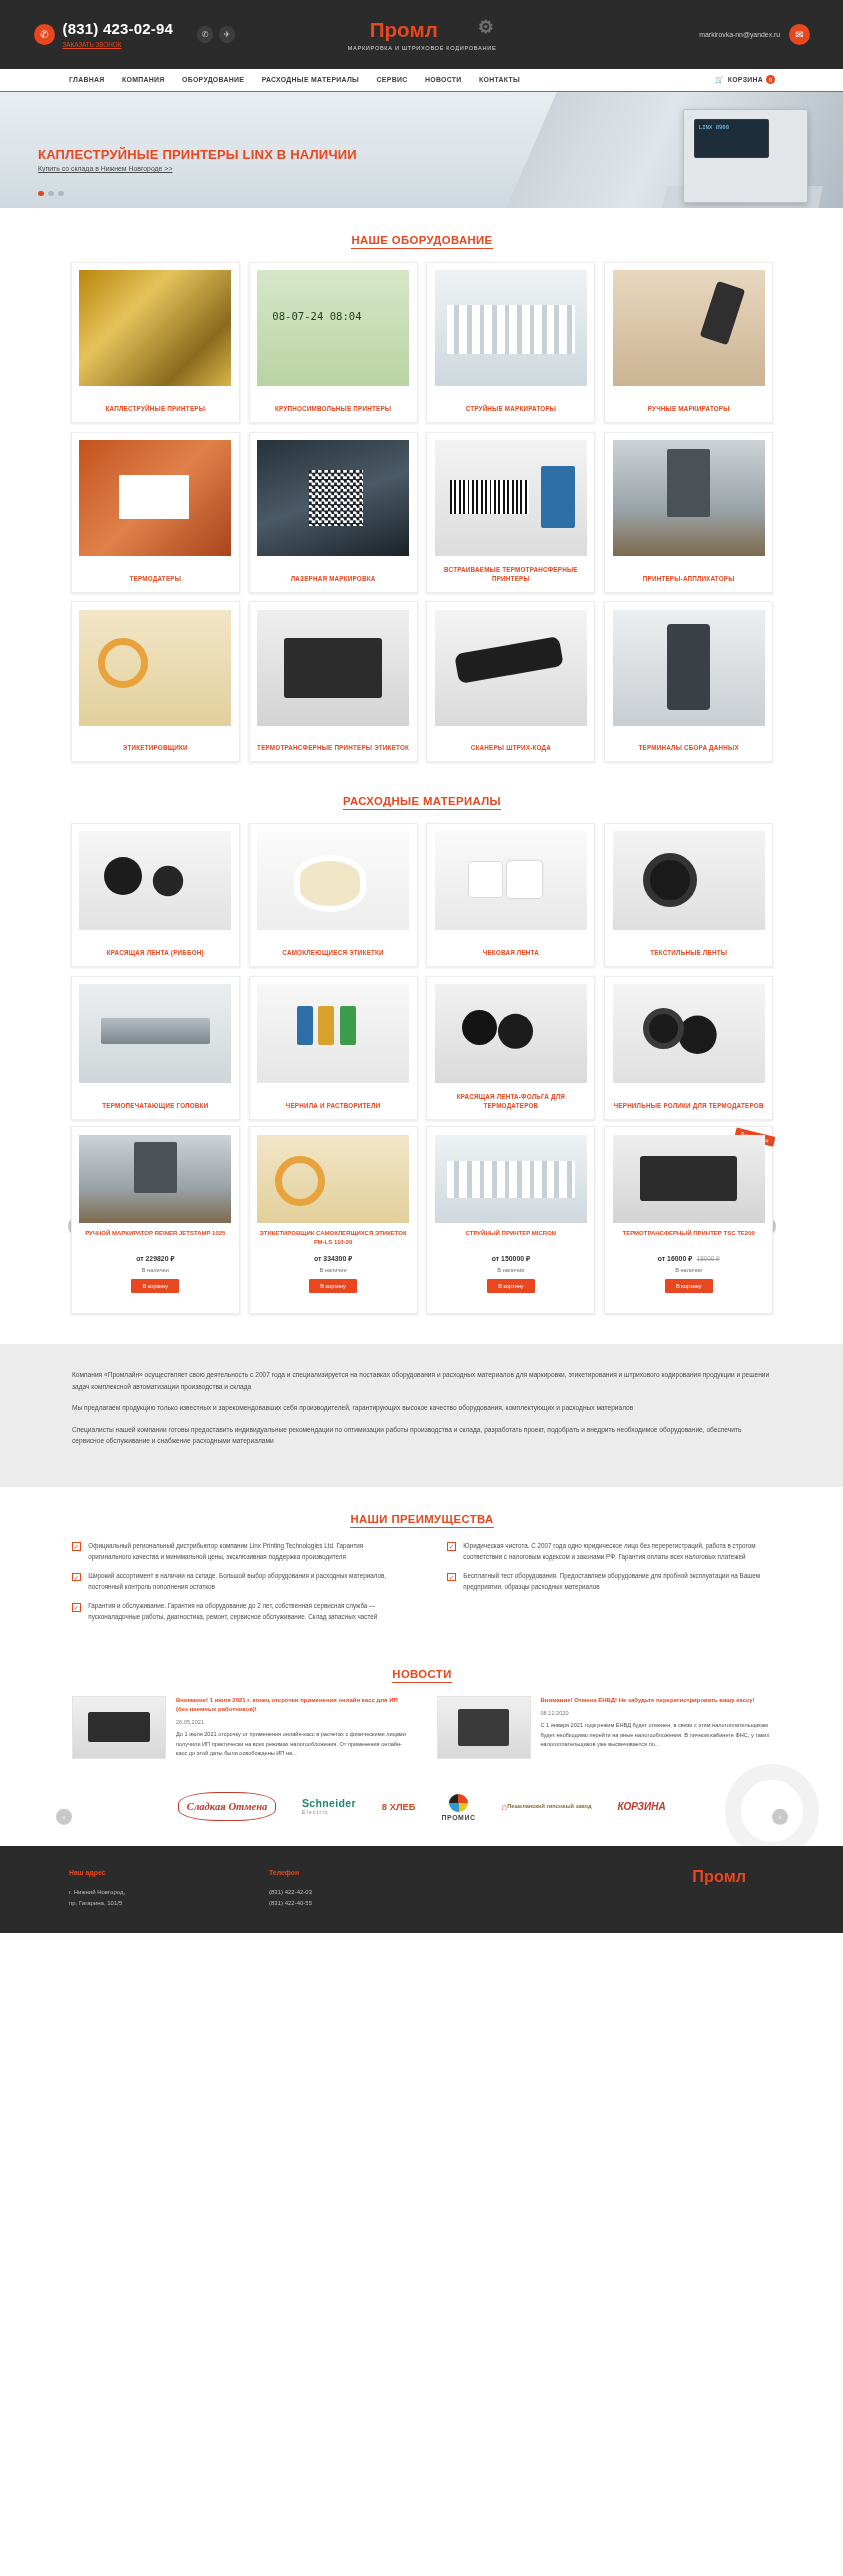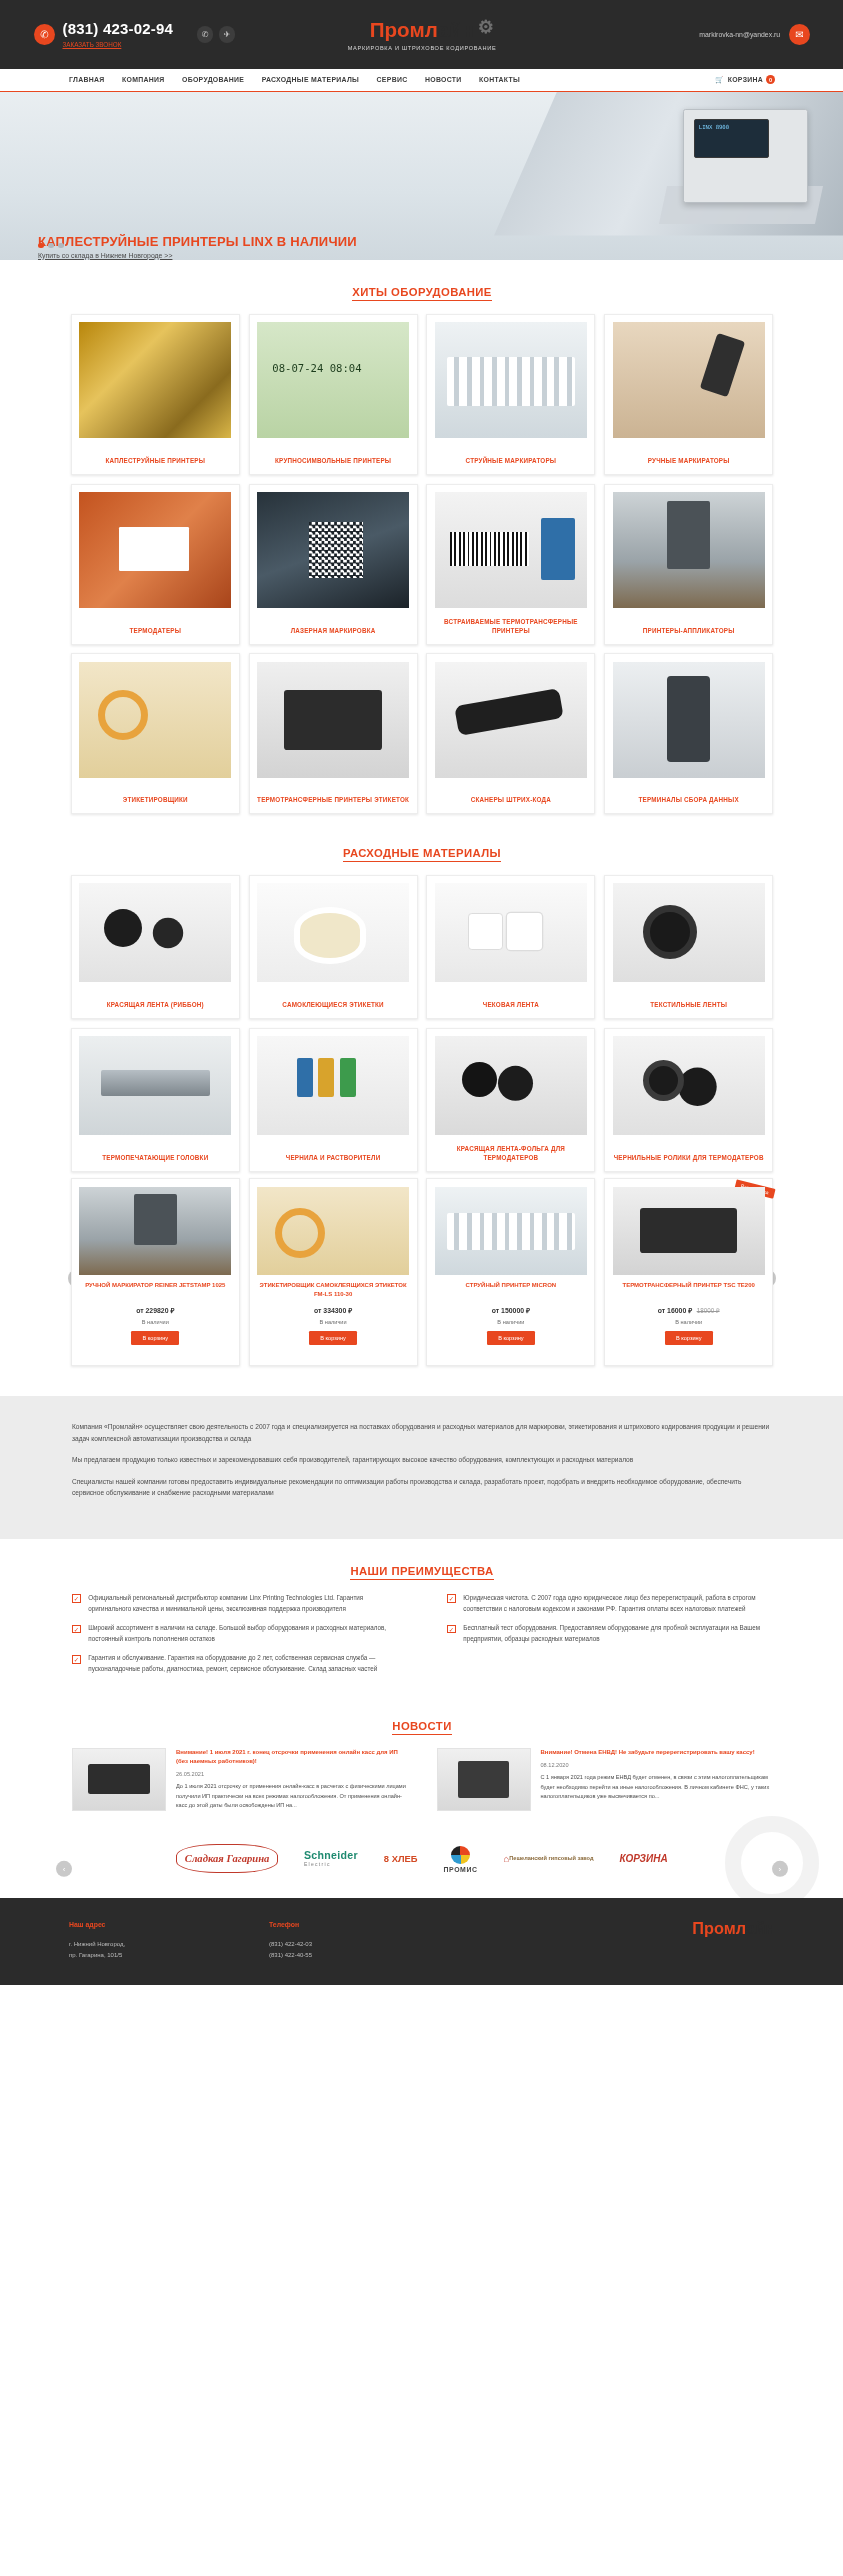--- a/index.html
+++ b/index.html
@@ -63,26 +63,26 @@
   .nav a { color: #3b3b3b; text-decoration: none; white-space: nowrap; }
   .nav a.cart { color: #3b3b3b; display: flex; align-items: center; gap: 3.1px; margin-left: auto; }
   .cart-badge {
     background: #e8471f; color: #fff; border-radius: 50%;
     width: 8.8px; height: 8.8px; font-size: 5.6px;
     display: inline-flex; align-items: center; justify-content: center;
   }
 
   
   .hero {
-    height: 168px;
+    height: 116px;
     background: linear-gradient(180deg,#e9eef1 0%,#dbe3e8 60%,#cfd8de 100%);
     position: relative;
     overflow: hidden;
     display: flex;
-    align-items: flex-end;
+    align-items: center;
     padding-left: 38px;
   }
   .hero-copy { position: relative; z-index: 3; margin-top: 21px; }
   .hero-title { color: #e8471f; font-size: 13px; font-weight: bold; letter-spacing: 0.2px; }
   .hero-sub { color: #4a4a4a; font-size: 6.9px; margin-top: 5px; }
   .hero-img {
     position: absolute; right: 0; top: 0; width: 350px; height: 144px;
     background: linear-gradient(115deg,#c3ccd3 0%,#dfe5ea 45%,#aeb8c0 100%);
     clip-path: polygon(18% 0, 100% 0, 100% 100%, 0 100%);
   }
@@ -334,21 +334,21 @@
       <a class="hero-sub" href="#">Купить со склада в Нижнем Новгороде &gt;&gt;</a>
     </div>
     <div class="hero-dots">
       <i class="on"></i>
       <i></i>
       <i></i>
     </div>
   </div>
 
   <div class="section-title with-underline">
-    <span>ХИТЫ ОБОРУДОВАНИЕ</span>
+    <span>НАШЕ ОБОРУДОВАНИЕ</span>
   </div>
   <div class="grid">
     <div class="card">
         <div class="thumb">
           <div class="art a1"></div>
         </div>
         <div class="cap">КАПЛЕСТРУЙНЫЕ ПРИНТЕРЫ</div>
       </div>
     <div class="card">
         <div class="thumb">
@@ -571,21 +571,21 @@
         <div class="date">08.12.2020</div>
         <div class="txt">С 1 января 2021 года режим ЕНВД будет отменен, в связи с этим налогоплательщикам будет необходимо перейти на иные налогообложения. В личном кабинете ФНС, у таких налогоплательщиков уже высвечивается по...</div>
       </div>
     </div>
   </div>
 
   <div class="trust">
     <div class="arrow l">‹</div>
     <div class="arrow r">›</div>
     <div class="logos">
-      <div class="brand b1">Сладкая Гагарина</div>
+      <div class="brand b1">Сладкая Отмена</div>
       <div class="brand b2">
         <div>
           <span>Schneider</span>
           <small>Electric</small>
         </div>
       </div>
       <div class="brand b3">8 ХЛЕБ</div>
       <div class="brand b4">
         <span class="ring"></span>
         <span>ПРОМИС</span>

